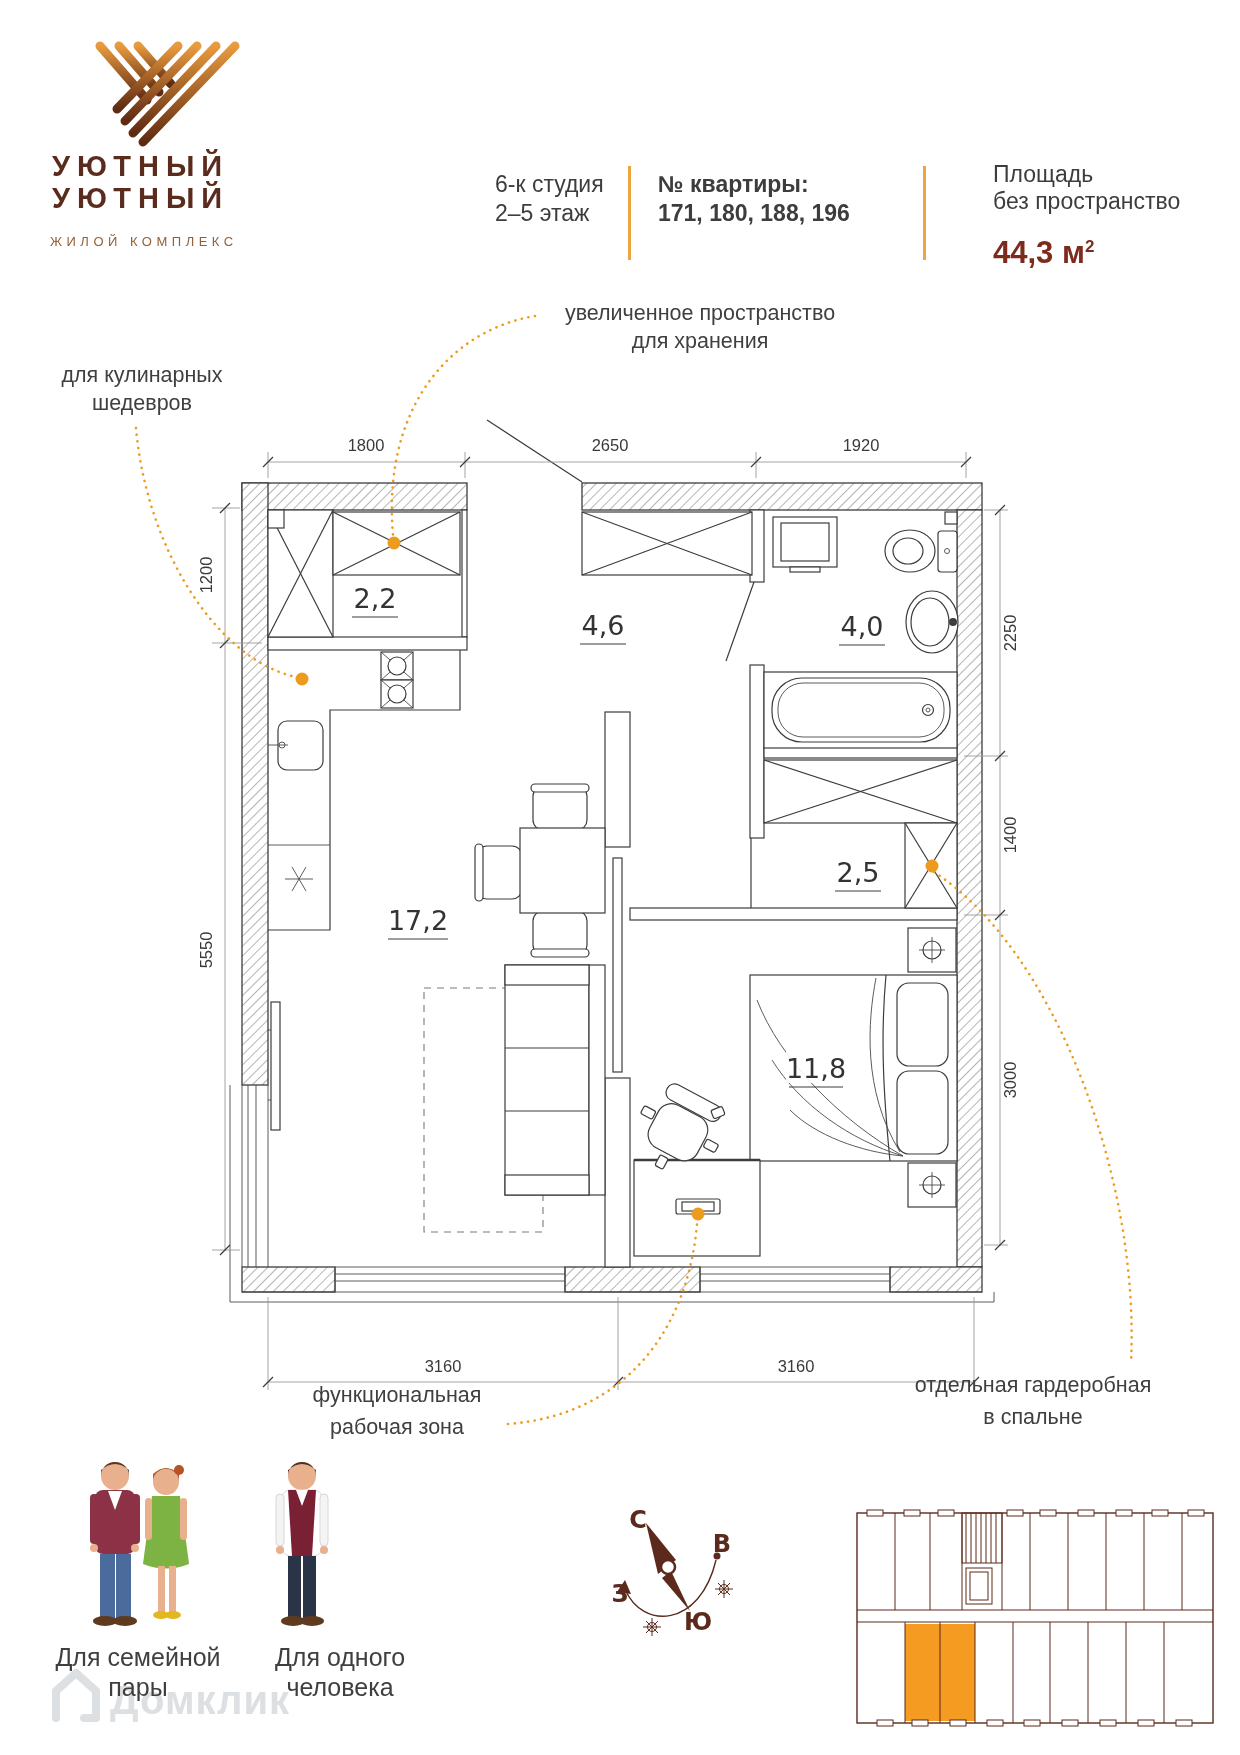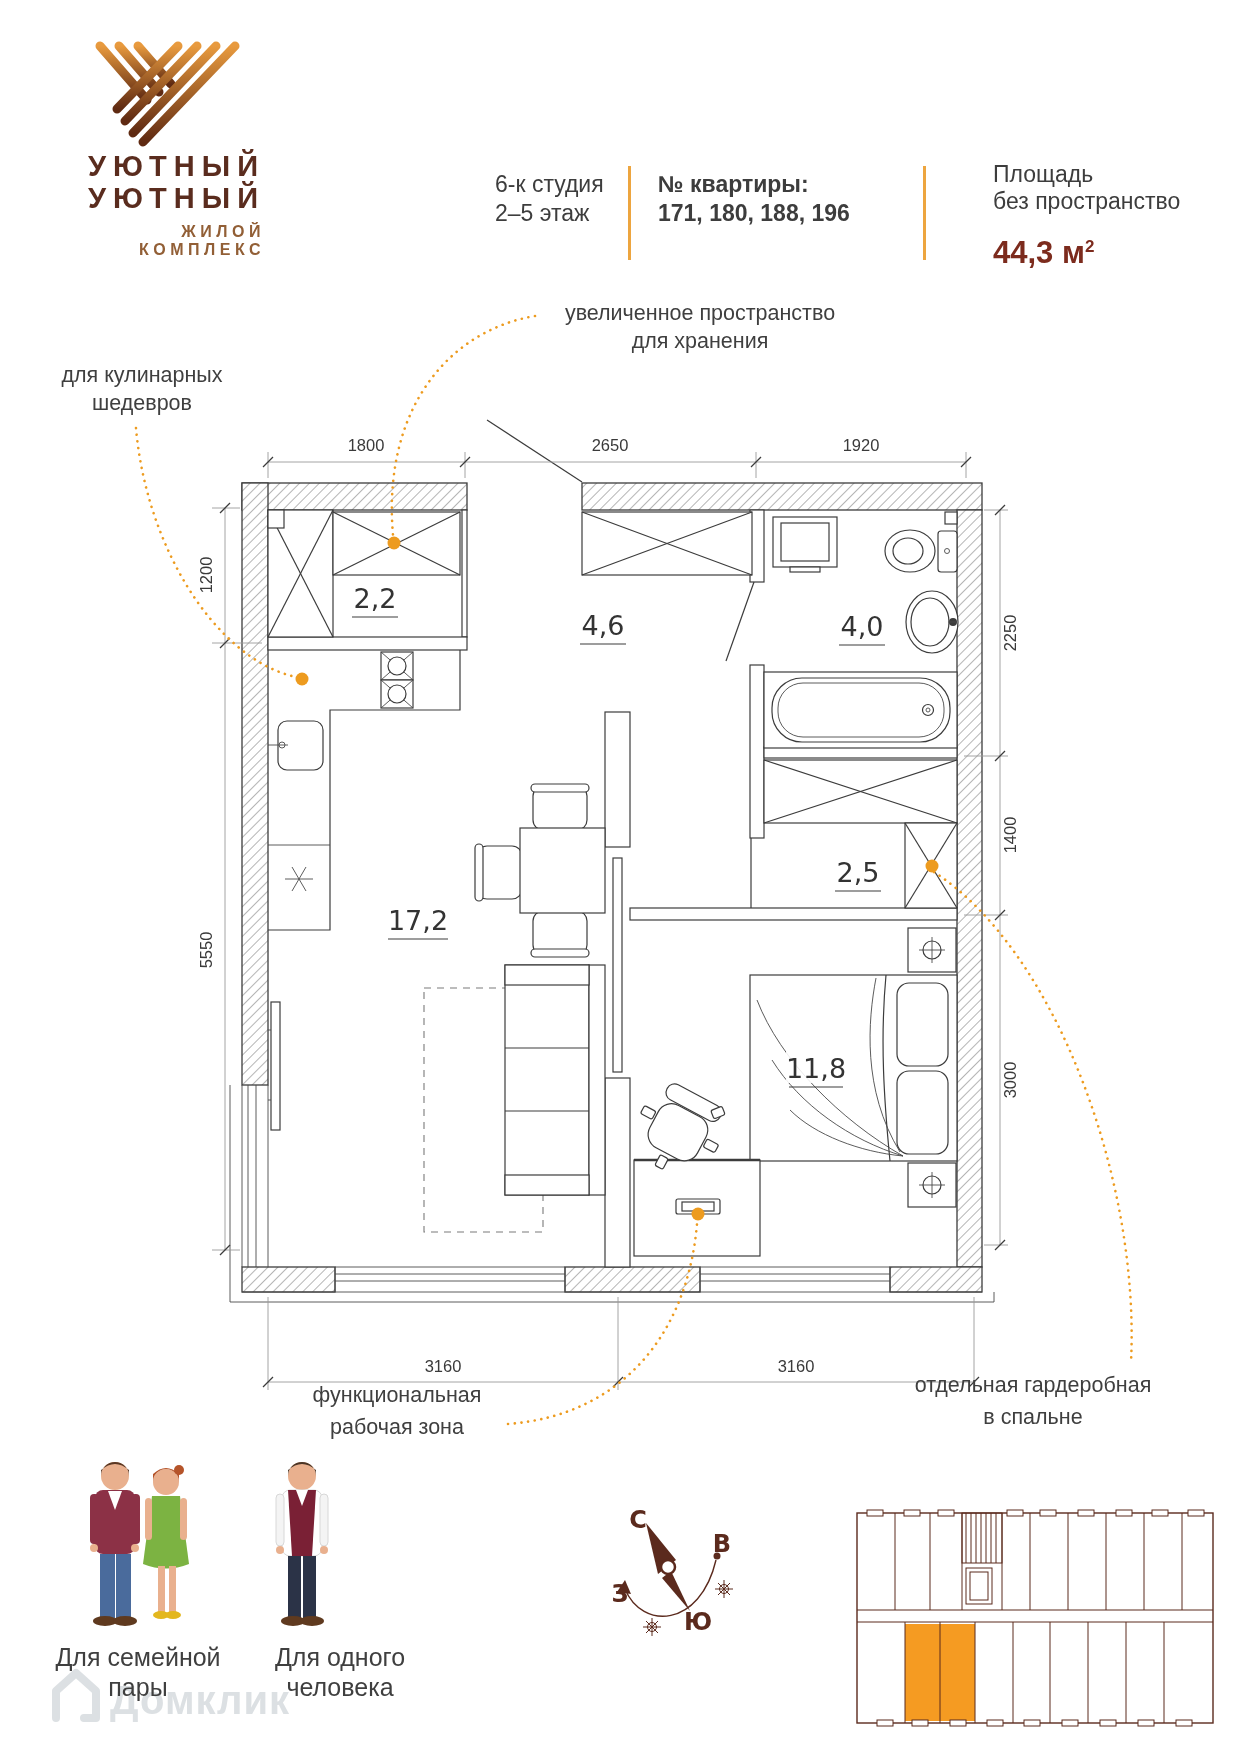--- a/index.html
+++ b/index.html
@@ -1,22 +1,22 @@
 <!DOCTYPE html>
 <html><head>
 <meta charset="utf-8">
 <style>
   html,body{margin:0;padding:0;background:#fff;}
   body{width:1240px;height:1755px;position:relative;font-family:"Liberation Sans",sans-serif;overflow:hidden;}
   .abs{position:absolute;}
   
-  #logo{position:absolute;left:45px;top:38px;width:220px;text-align:right;}
+  #logo{position:absolute;left:45px;top:38px;width:220px;text-align:left;}
   #logo .glyph{display:block;margin:0 auto;}
   .logo-name{font-size:29px;font-weight:bold;letter-spacing:7px;color:#5a2c1e;line-height:1.12;margin-left:7px;}
-  .logo-sub{font-size:16px;letter-spacing:4.5px;color:#925f36;margin-top:8px;margin-left:5px;font-weight:bold;}
+  .logo-sub{font-size:13px;letter-spacing:4.5px;color:#925f36;margin-top:19px;margin-left:5px;}
   .hdr-col{position:absolute;font-size:23px;color:#3d3d3d;line-height:29px;}
   .hdr-divider{position:absolute;top:166px;height:94px;width:3px;background:#EDA53F;}
   #col-type{left:495px;top:170px;}
   #col-apt{left:658px;top:170px;font-weight:bold;}
   #col-area{left:993px;top:161px;line-height:27px;}
   .area-value{font-size:31px;font-weight:bold;color:#7c2b1d;margin-top:18px;}
   .area-value sup{font-size:17px;}
   
   .w   {fill:url(#hatch);stroke:#3c3c3c;stroke-width:1.3;}
   .fw  {fill:#fff;stroke:#3c3c3c;stroke-width:1.2;}

